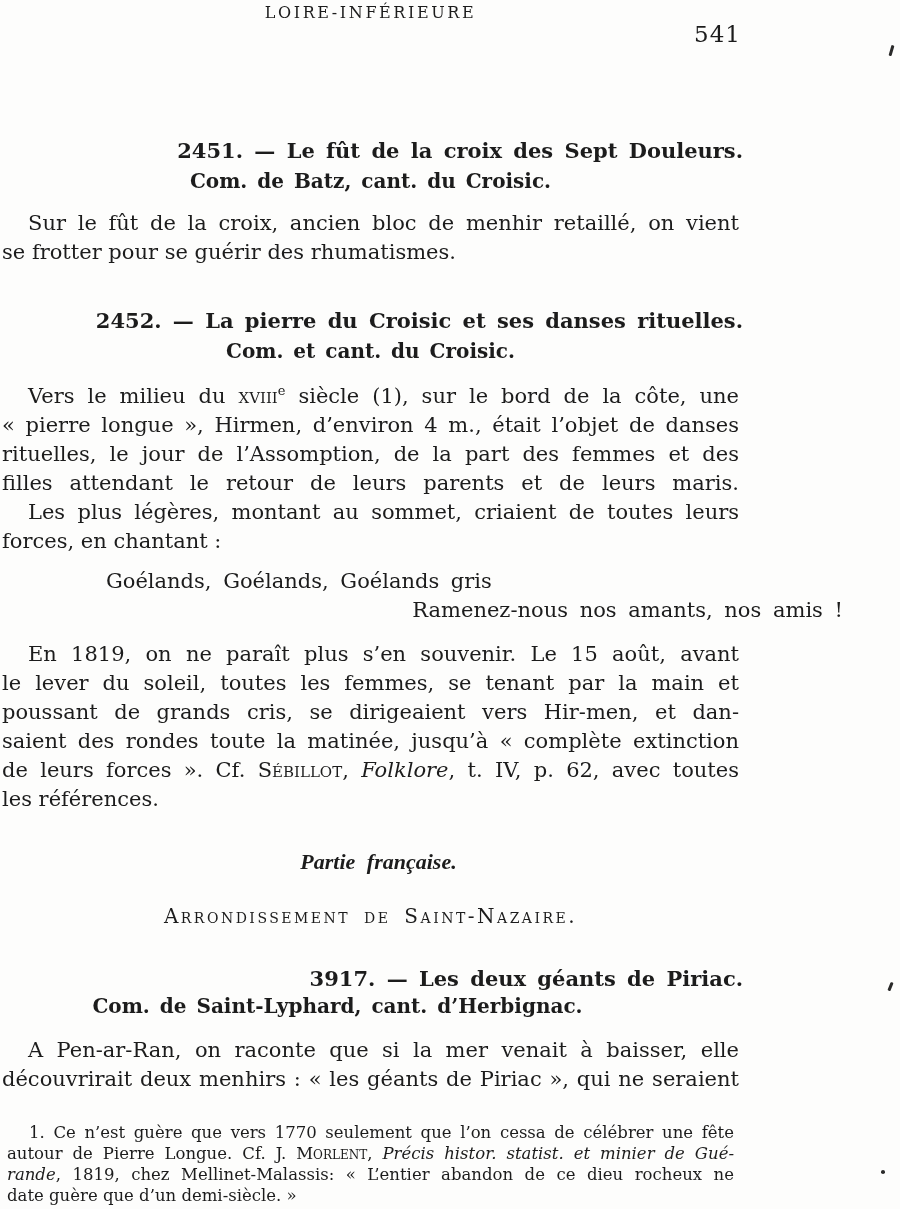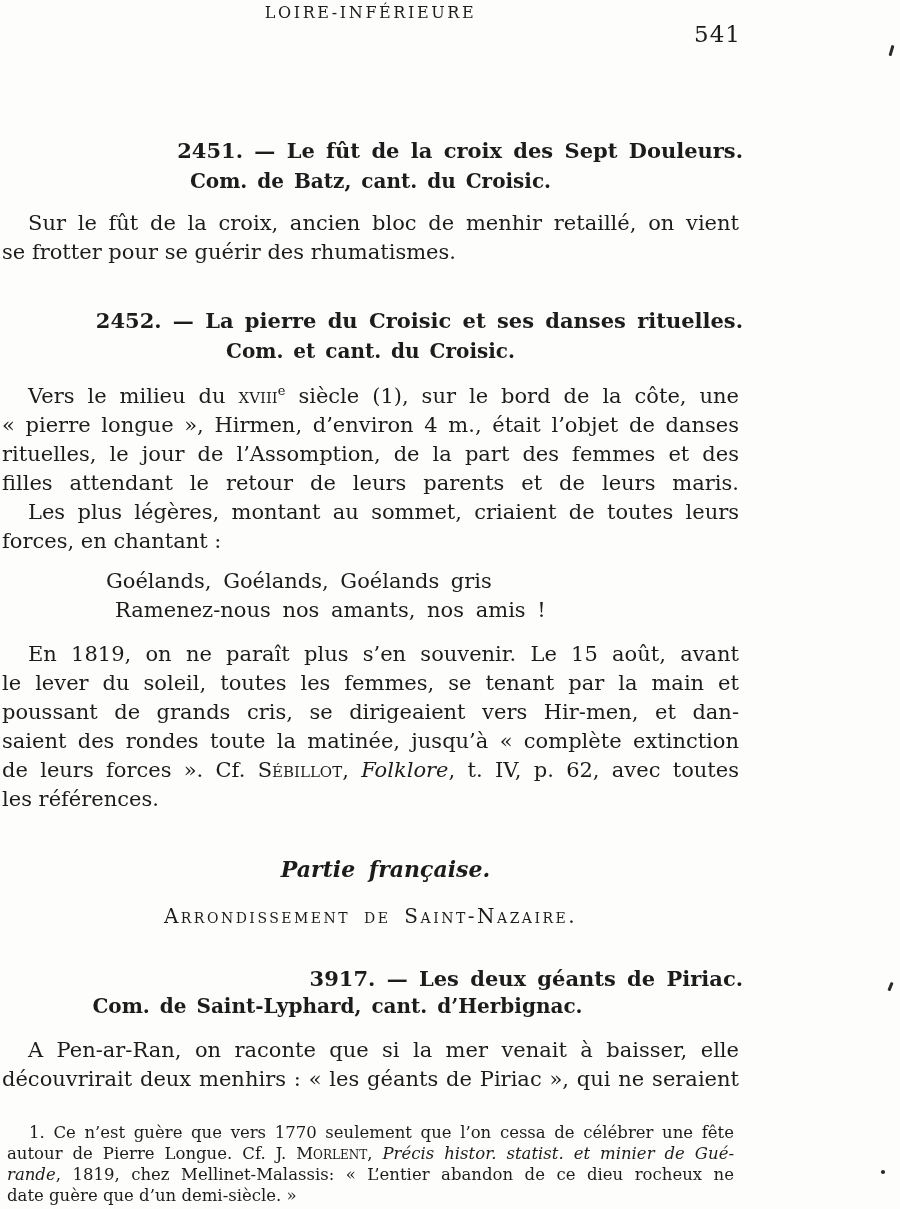--- a/index.html
+++ b/index.html
@@ -55,28 +55,29 @@
   .entry-sub {
     font-weight: bold;
     font-size: 20px;
     text-align: center;
     word-spacing: 3px;
   }
   .verse {
     padding-left: 104px;
     word-spacing: 5px;
   }
-  .verse .line + .line { padding-left: 9px; }
+  .verse .line + .line { padding-left: 9px; text-align: right; }
   .part-heading {
     font-weight: bold;
     font-style: italic;
     font-size: 22px;
     text-align: center;
     word-spacing: 6px;
-    margin: 15px;
+    margin: 8px;
+    font-family: Liberation Serif, serif;
   }
   .arrond {
     font-variant: small-caps;
     font-size: 20px;
     letter-spacing: 2.5px;
     word-spacing: 5px;
     text-align: center;
   }
   .footnote {
     left: 7px;

